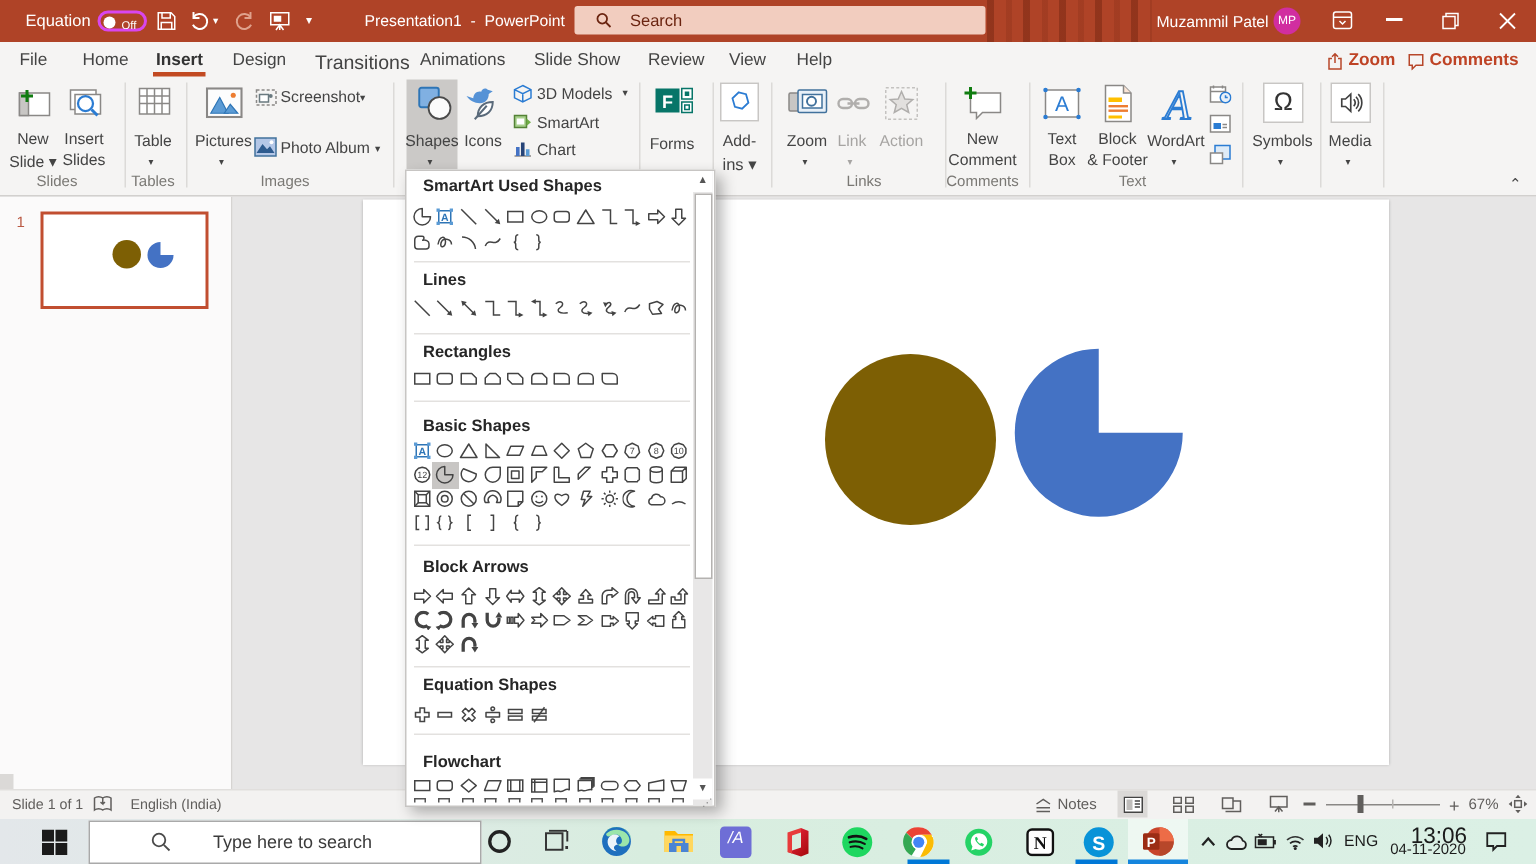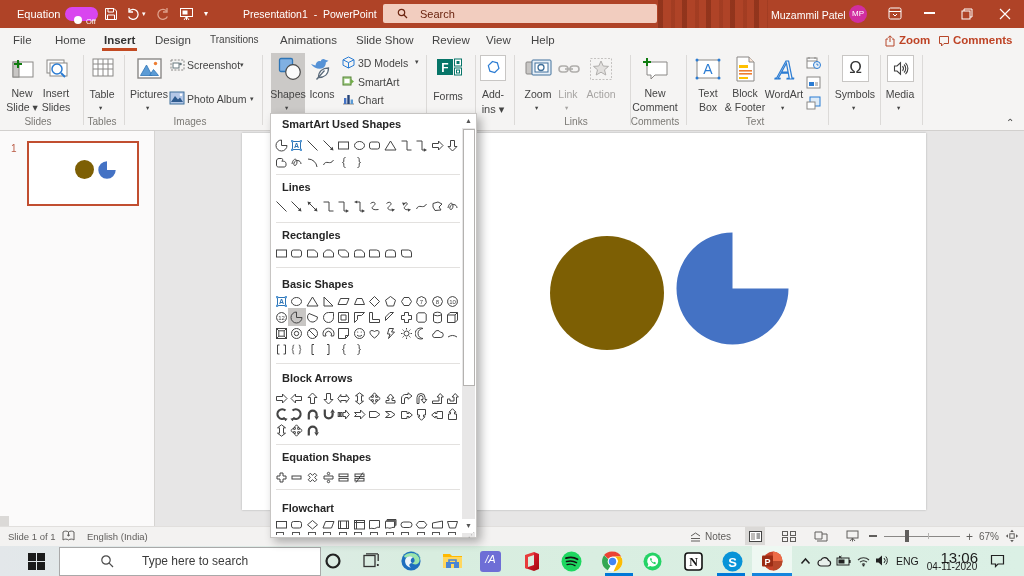--- a/index.html
+++ b/index.html
@@ -17,21 +17,21 @@
 <div class="ab" style="left:11px;top:143px;font-size:10px;color:#BA5A44">1</div>
 <div class="ab" style="left:27px;top:141px;width:112px;height:65px;background:#fff;border:2px solid #C14E30"></div>
 <div class="ab" style="left:75px;top:160px;width:19px;height:19px;border-radius:10px;background:#7D5F04"></div>
 <svg class="ab" style="left:98px;top:161px" width="18" height="18" viewBox="0 0 18 18">
     <path d="M9,0.3 A8.7,8.7 0 1 0 17.7,9 L9,9 Z" fill="#4472C4"></path>
   </svg>
 <div class="ab" style="left:0;top:516px;width:9px;height:10px;background:#DBD9D7"></div>
 <div class="ab" style="left:0;top:0;width:1024px;height:28px;background:#AF4327"></div>
 <div class="ab" style="left:658px;top:0;width:110px;height:28px;background:repeating-linear-gradient(90deg,rgba(70,15,0,0.28) 0 5px,rgba(0,0,0,0) 5px 13px,rgba(70,15,0,0.12) 13px 17px,rgba(0,0,0,0) 17px 24px)"></div>
 <div class="ab" style="left:17px;top:8px;font-size:11px;color:#fff">Equation</div>
-<div class="ab" style="left:65px;top:7px;width:33px;height:14px;border:7px solid #d946ef;border-radius:7px">
+<div class="ab" style="left:65px;top:7px;width:33px;height:14px;border:2px solid #d946ef;border-radius:7px">
     <div class="ab" style="left:2px;top:2px;width:8px;height:8px;border-radius:4px;background:#fff"></div>
     <div class="ab" style="left:14px;top:3px;font-size:7.5px;color:#fff">Off</div>
   </div>
 <svg class="ab" style="left:104px;top:7px" width="14" height="14" viewBox="0 0 14 14">
     <path d="M1.5,1.5 H10 L12.5,4 V12.5 H1.5 Z" fill="none" stroke="#fff"></path>
     <path d="M4,1.5 V5 H9.5 V1.5 M3.5,12.5 V8 H10.5 V12.5" fill="none" stroke="#fff"></path>
   </svg>
 <svg class="ab" style="left:126px;top:7px" width="14" height="14" viewBox="0 0 14 14">
     <path d="M3,4.5 A5,5 0 1 1 2.6,9.5" fill="none" stroke="#fff" stroke-width="1.3"></path>
     <path d="M3,1 V5 H7" fill="none" stroke="#fff" stroke-width="1.3"></path>
@@ -67,21 +67,21 @@
   </svg>
 <svg class="ab" style="left:999px;top:8px" width="12" height="12" viewBox="0 0 12 12">
     <path d="M1,1 L11,11 M11,1 L1,11" stroke="#fff" stroke-width="1.2"></path>
   </svg>
 <div class="ab" style="left:0;top:28px;width:1024px;height:24px;background:#F5F4F3"></div>
 <div class="ab" style="left:13px;top:34px;font-size:11.5px;color:#444;">File</div>
 <div class="ab" style="left:55px;top:34px;font-size:11.5px;color:#444;">Home</div>
 <div class="ab" style="left:104px;top:34px;font-size:11.5px;color:#333;font-weight:bold;">Insert</div>
 <div class="ab" style="left:102px;top:48px;width:35px;height:2.5px;background:#C24A22"></div>
 <div class="ab" style="left:155px;top:34px;font-size:11.5px;color:#444;">Design</div>
-<div class="ab" style="left:210px;top:34px;font-size:10px;color:#444;">Transitions</div>
+<div class="ab" style="left:210px;top:34px;font-size:13px;color:#444;">Transitions</div>
 <div class="ab" style="left:280px;top:34px;font-size:11.5px;color:#444;">Animations</div>
 <div class="ab" style="left:356px;top:34px;font-size:11.5px;color:#444;">Slide Show</div>
 <div class="ab" style="left:432px;top:34px;font-size:11.5px;color:#444;">Review</div>
 <div class="ab" style="left:486px;top:34px;font-size:11.5px;color:#444;">View</div>
 <div class="ab" style="left:531px;top:34px;font-size:11.5px;color:#444;">Help</div>
 <svg class="ab" style="left:884px;top:35px" width="12" height="12" viewBox="0 0 12 12">
     <path d="M4,4 H2 V11 H10 V4 H8" fill="none" stroke="#B7472A"></path>
     <path d="M6,7 V1 M4,2.8 L6,0.8 8,2.8" fill="none" stroke="#B7472A"></path>
   </svg>
 <div class="ab" style="left:899px;top:34px;font-size:11.5px;font-weight:bold;color:#BE4325">Zoom</div>

